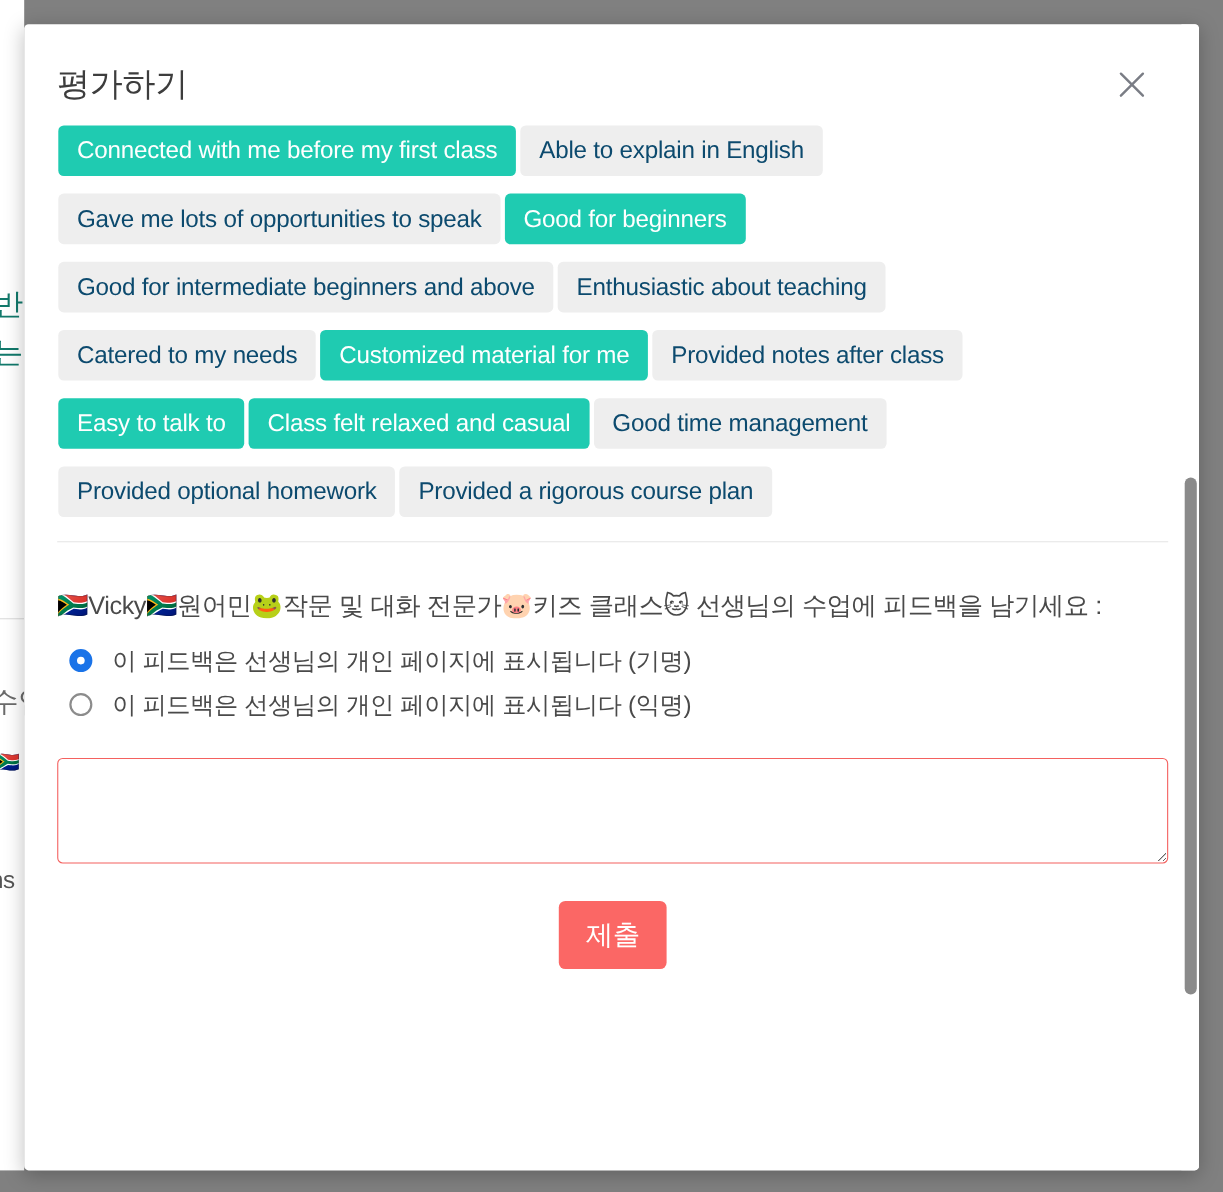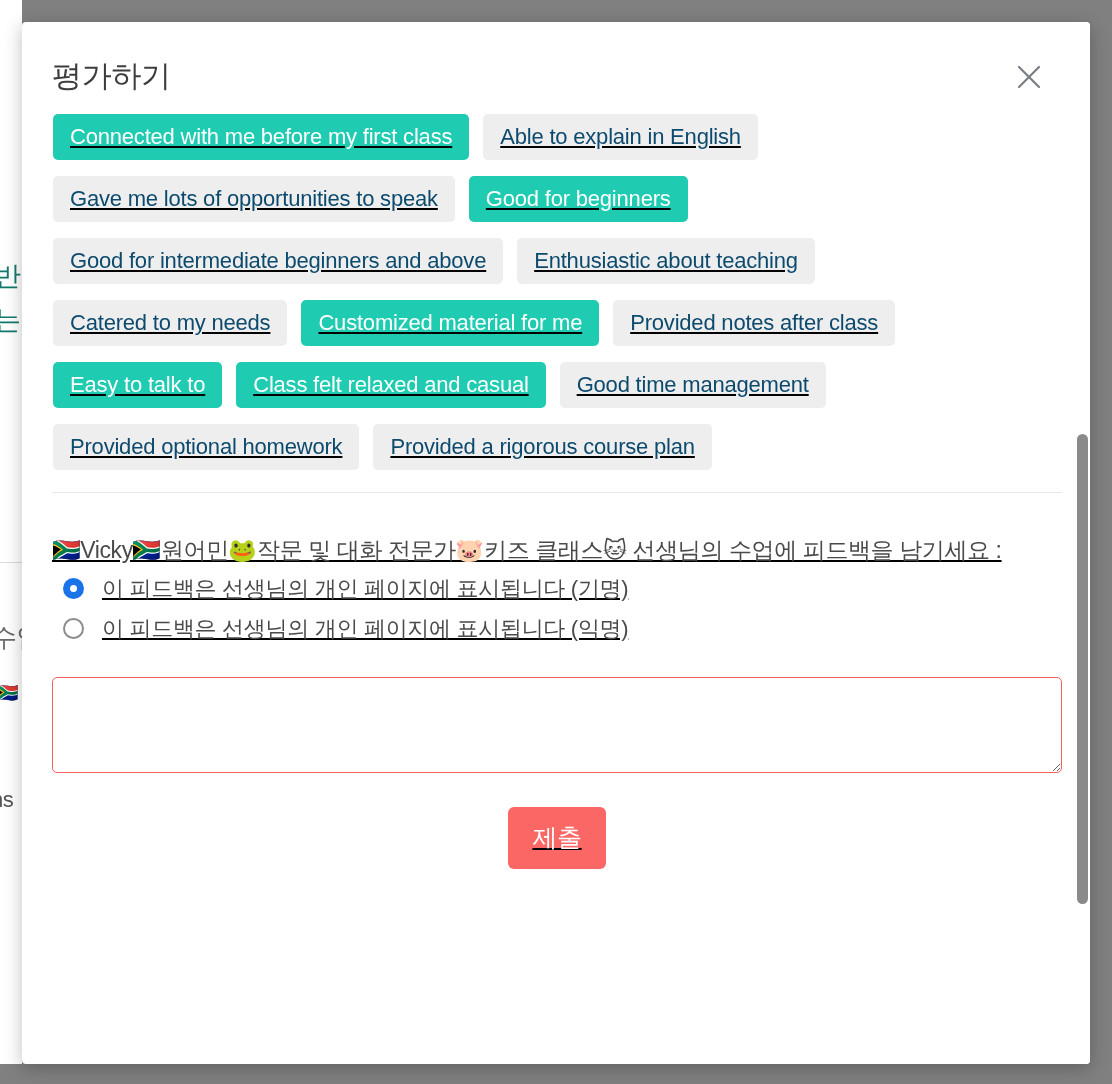--- a/index.html
+++ b/index.html
@@ -63,21 +63,20 @@
     box-shadow: 0 4px 18px rgba(0,0,0,0.25);
     overflow: hidden;
   }
 
   #modal-inner {
     position: absolute;
     left: 0; top: 0;
     width: 1068px;
     height: 1042px;
     padding: 0 30px 0 30px;
-    text-decoration: underline;
   }
 
   
   #modal-header {
     position: relative;
     height: 92px;
   }
   #modal-title {
     position: absolute;
     left: 0; top: 34px;
@@ -95,21 +94,21 @@
   }
   #close-button svg { display: block; }
 
   
   #chip-area {
     padding-left: 1px;
     padding-right: 10px;
   }
   .chip-row {
     display: flex;
-    gap: 14px;
+    gap: 4px;
     margin-bottom: 16px;
     height: 46px;
   }
   .chip {
     display: inline-flex;
     align-items: center;
     justify-content: center;
     height: 46px;
     padding: 0 17px;
     border-radius: 5px;
@@ -140,21 +139,21 @@
   
   #feedback-section {
     padding-top: 44px;
   }
   #teacher-prompt {
     font-size: 23px;
     color: #4a4a4a;
     letter-spacing: -0.4px;
     white-space: nowrap;
     line-height: 1.2;
-    margin-bottom: 4px;
+    margin-bottom: 16px;
   }
   .radio-row {
     display: flex;
     align-items: center;
     height: 40px;
     cursor: pointer;
   }
   .radio-mark {
     width: 21px; height: 21px;
     border-radius: 50%;

